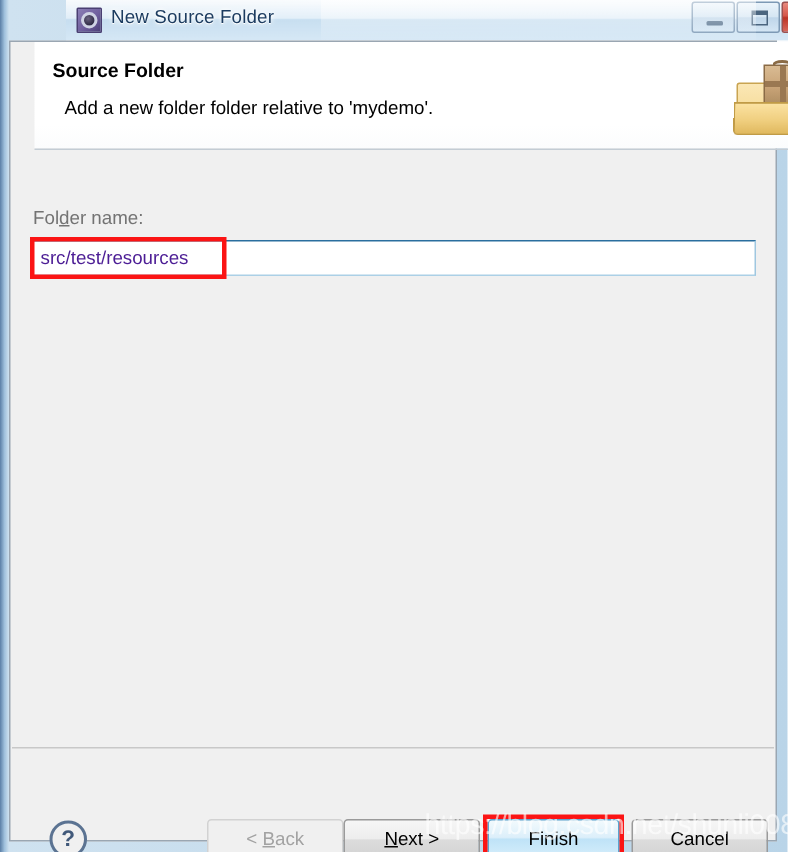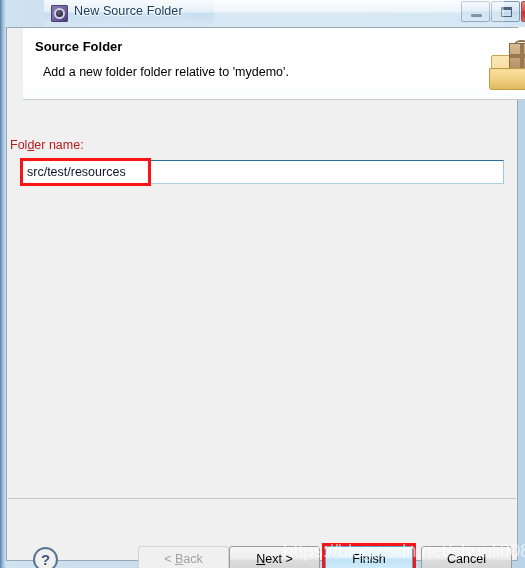--- a/index.html
+++ b/index.html
@@ -214,40 +214,40 @@
     background: linear-gradient(to bottom, #fbe2a2 0%, #f0cf80 55%, #e0b95f 100%);
     border: 1px solid #c09b47;
     box-sizing: border-box;
     border-radius: 0 0 3px 3px;
     transform: perspective(60px) rotateX(4deg);
   }
 
   
   #label-folder {
     position: absolute;
-    left: 3px; top: 110px;
+    left: 15px; top: 110px;
     font-size: 12.5px;
-    color: #b91c1c;
+    color: #737373;
   }
   #label-folder u { text-decoration: underline; }
 
   #folder-input {
     position: absolute;
     left: 14px; top: 132px;
     width: 483px;
     height: 24px;
     box-sizing: border-box;
     background: #ffffff;
     border: 1px solid #3c7fb1;
     border-top-color: #2a6e9e;
     border-bottom-color: #abd0e6;
     border-right-color: #9fc7e0;
     font-family: "Liberation Sans", sans-serif;
     font-size: 12.5px;
-    color: #0f172a;
+    color: #4c1d95;
     padding: 0 5px;
     outline: none;
   }
 
   
   #annot-input {
     position: absolute;
     left: 13px; top: 130px;
     width: 131px;
     height: 28px;

